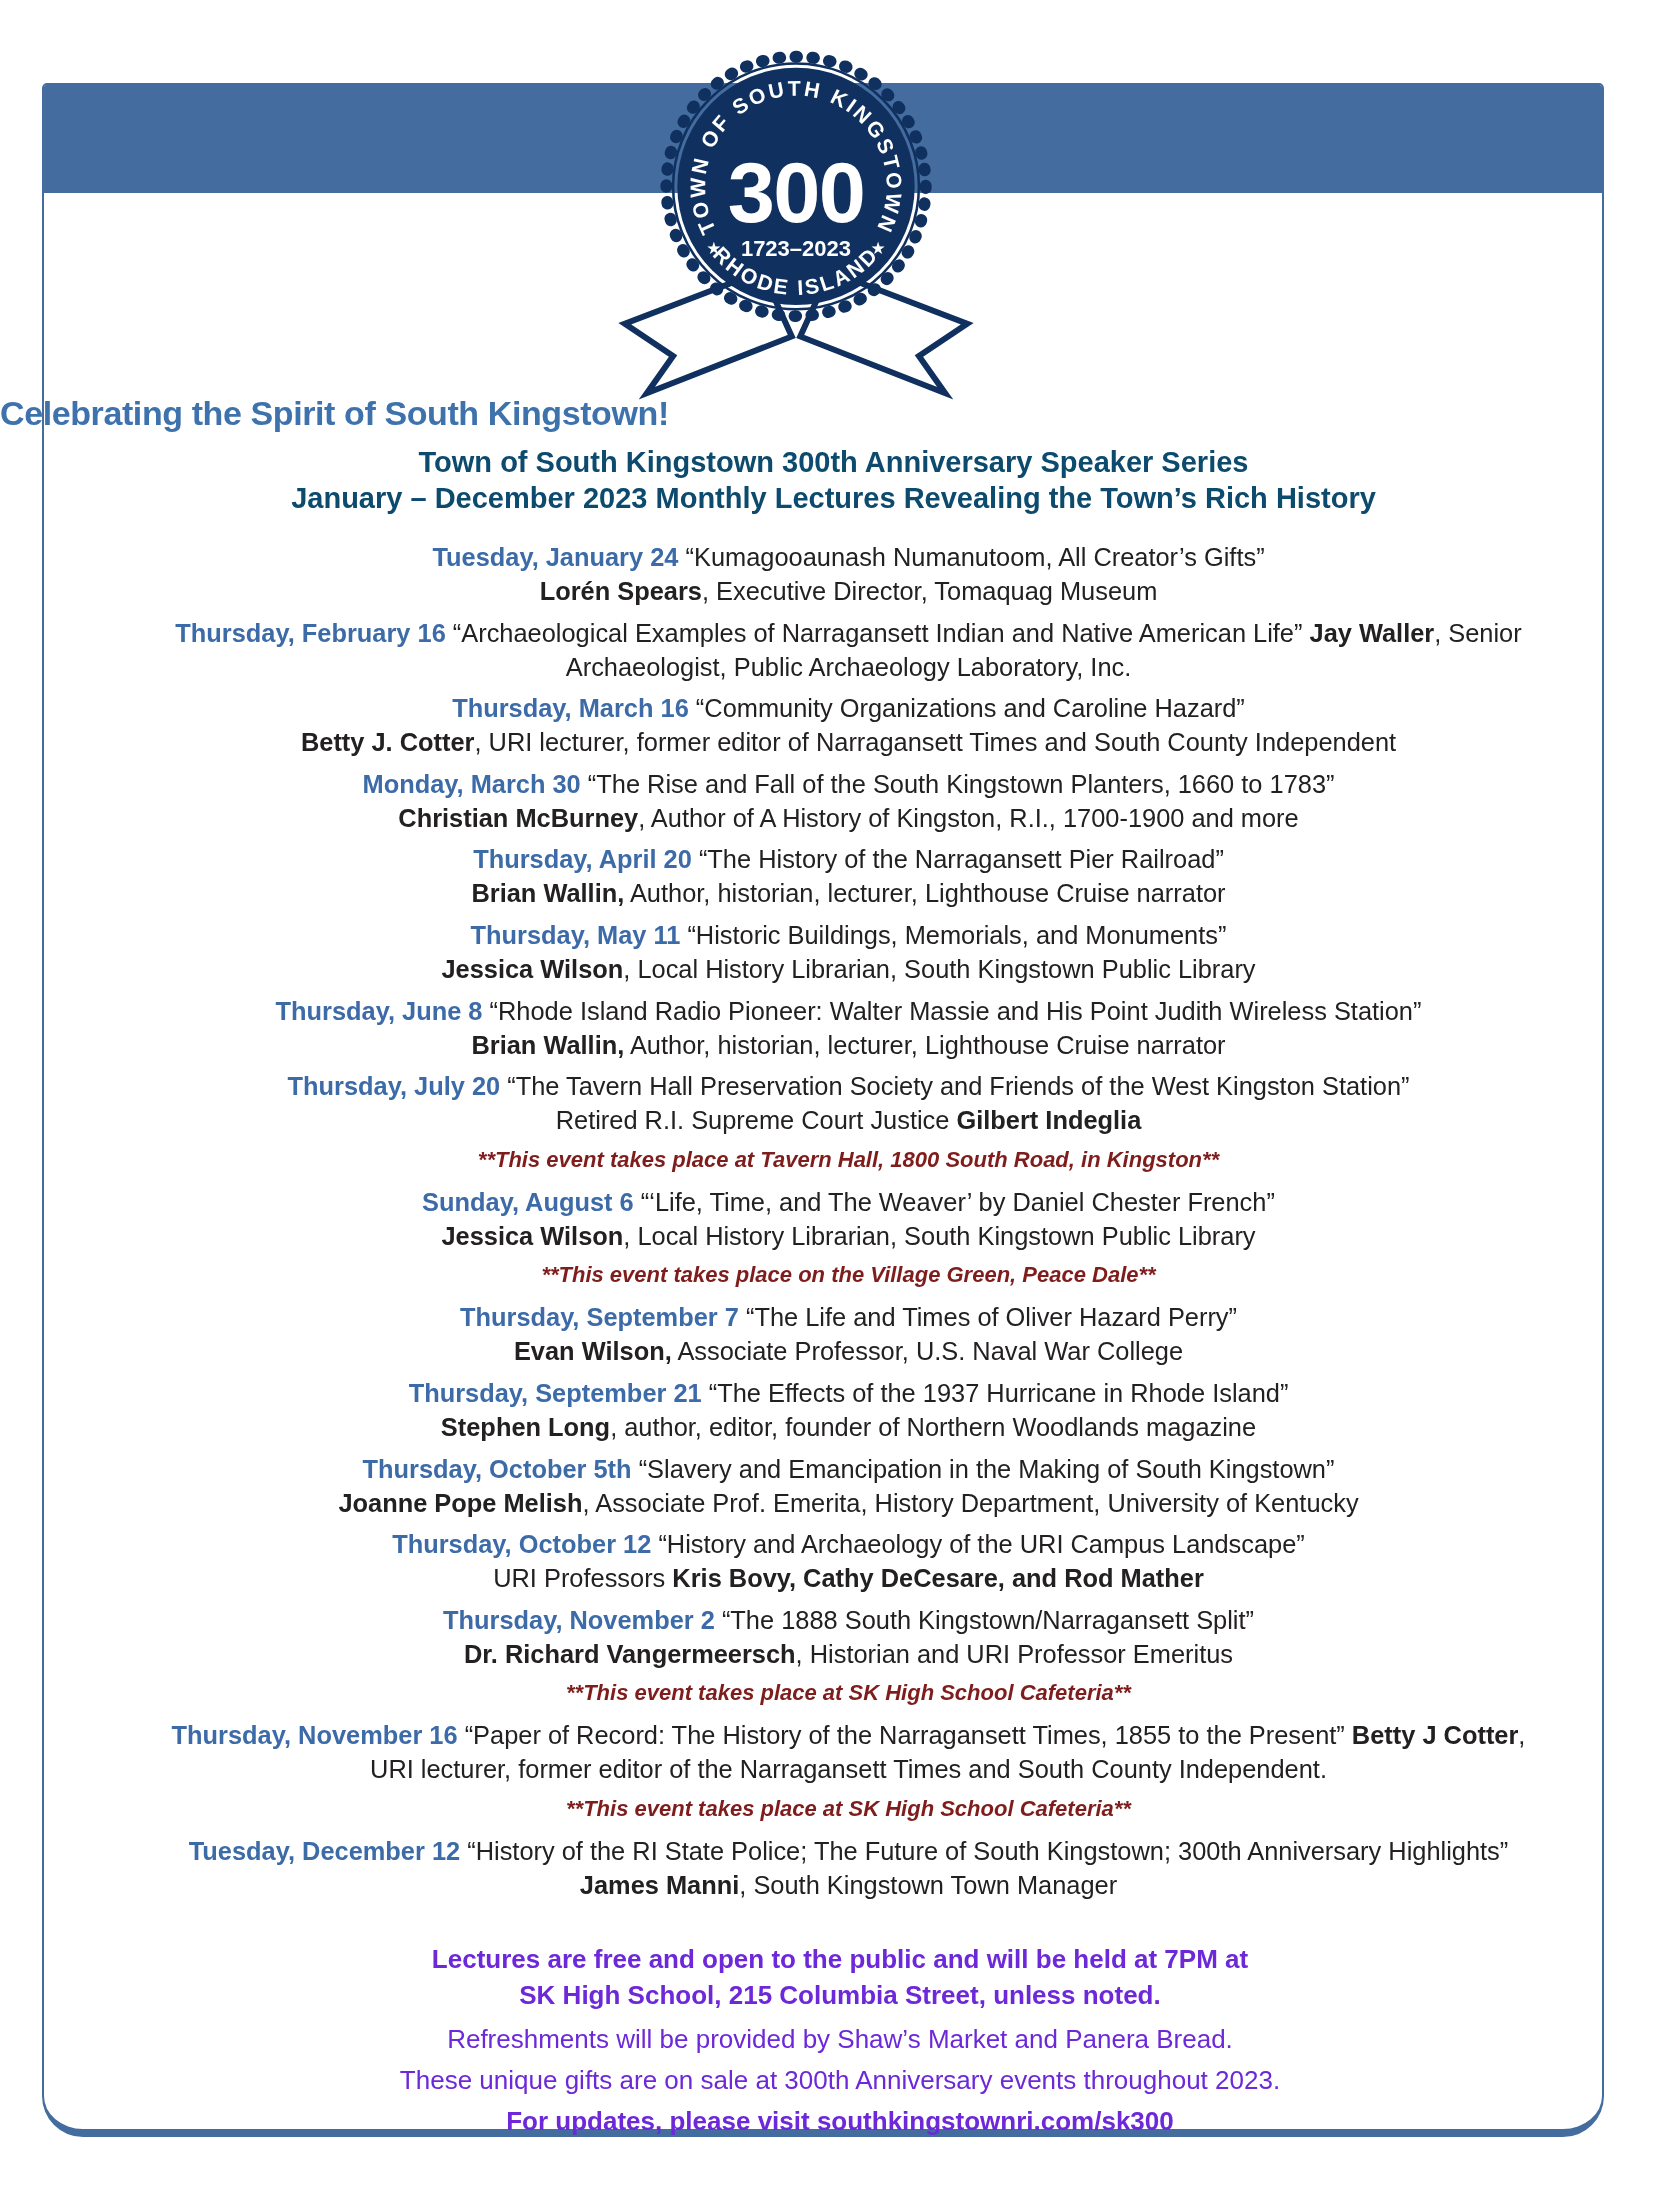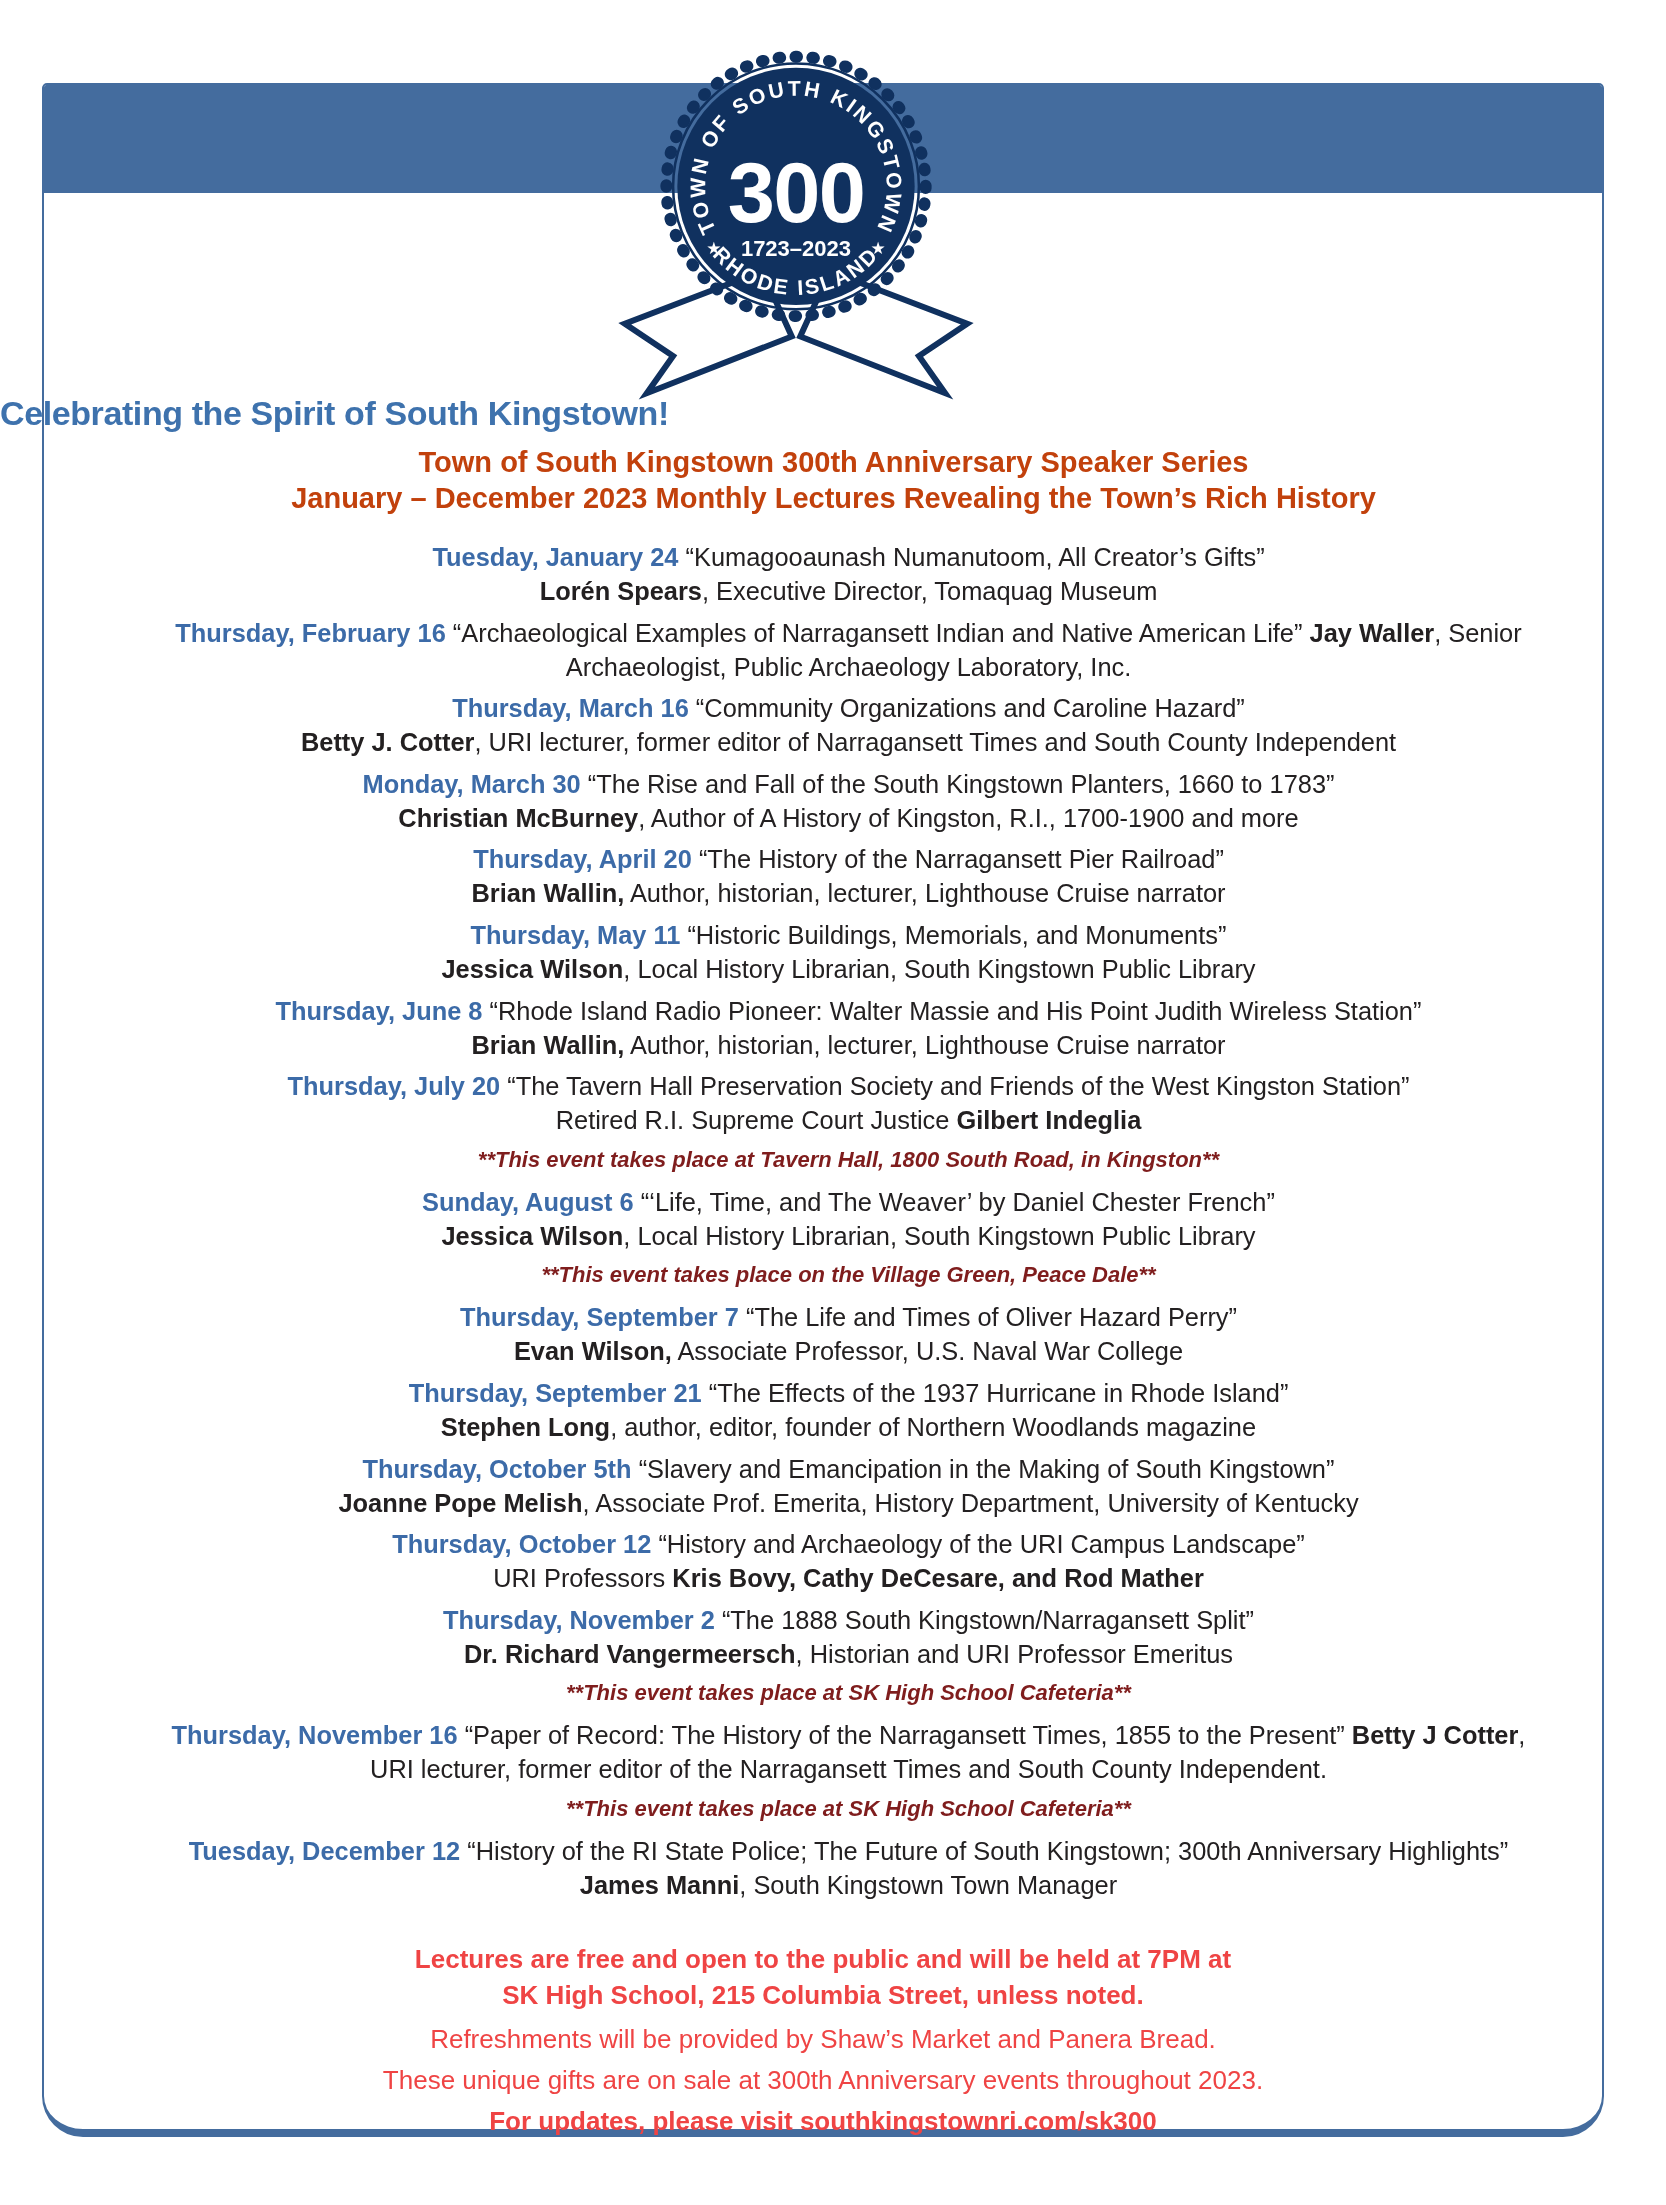--- a/index.html
+++ b/index.html
@@ -38,41 +38,41 @@
   .tagline{
     position:absolute;left:0;top:394px;width:100%;
     text-align:left;
     font-size:34px;font-weight:bold;letter-spacing:-0.4px;
     color:#3e72ad;
   }
   .heading{
     position:absolute;left:0;top:444px;width:100%;
     text-align:center;
     font-size:29px;font-weight:bold;line-height:36px;
-    color:#c2410c;
+    color:#0c4a6e;
   }
   
   .events{
     position:absolute;left:157px;top:540px;width:1383px;text-align:center;
   }
   .event{
     margin:0 0 7.6px 0;
     font-size:25.4px;line-height:34px;color:#232021;
   }
   .ev-date{color:#3c6ba8;font-weight:bold;}
   .ev-name{font-weight:bold;}
   .ev-note{
     margin:1.7px 0 11px 0;
     font-size:22px;line-height:29px;
     font-weight:bold;font-style:italic;color:#7f1d1d;
   }
   
   .footer{
     position:absolute;left:42px;top:1941px;width:1562px;
-    text-align:center;font-size:26px;color:#ef4444;
+    text-align:center;font-size:26px;color:#6d28d9;padding-left:17px;
   }
   .f-bold{font-weight:bold;line-height:36px;margin:0;}
   .f-reg{font-weight:normal;line-height:29px;margin:12px 0 0 0;text-align:center;}
   .f-last{font-weight:bold;line-height:29px;margin:12px 0 0 0;}
 </style>
 </head>
 <body>
 
 <div class="page">
 

